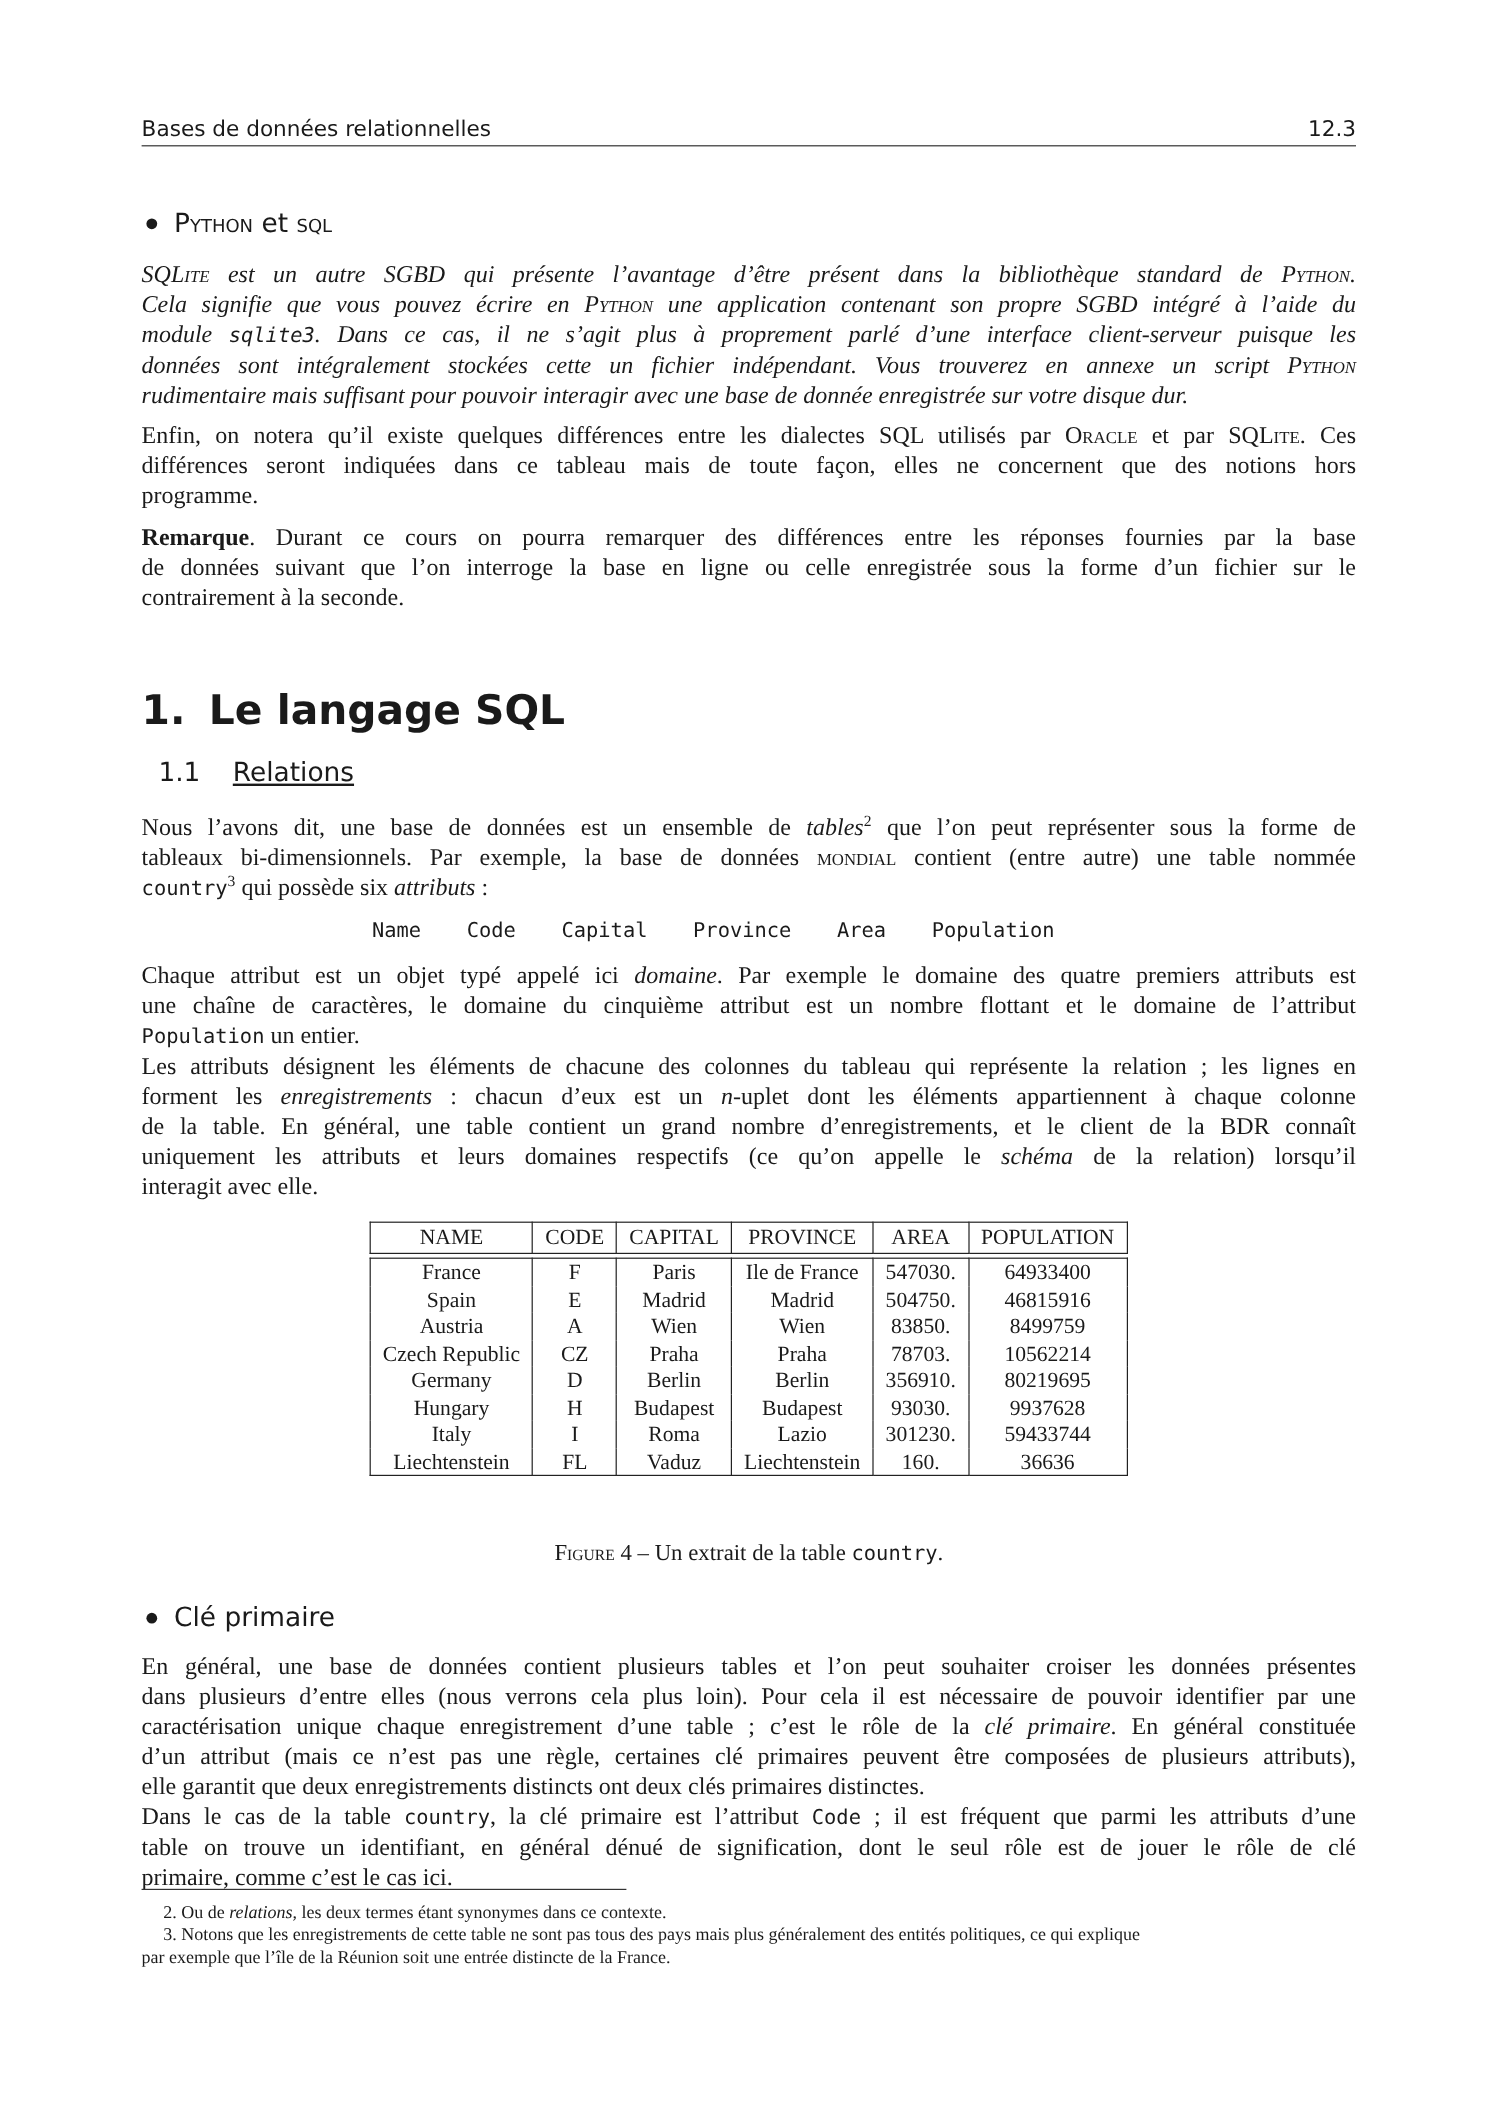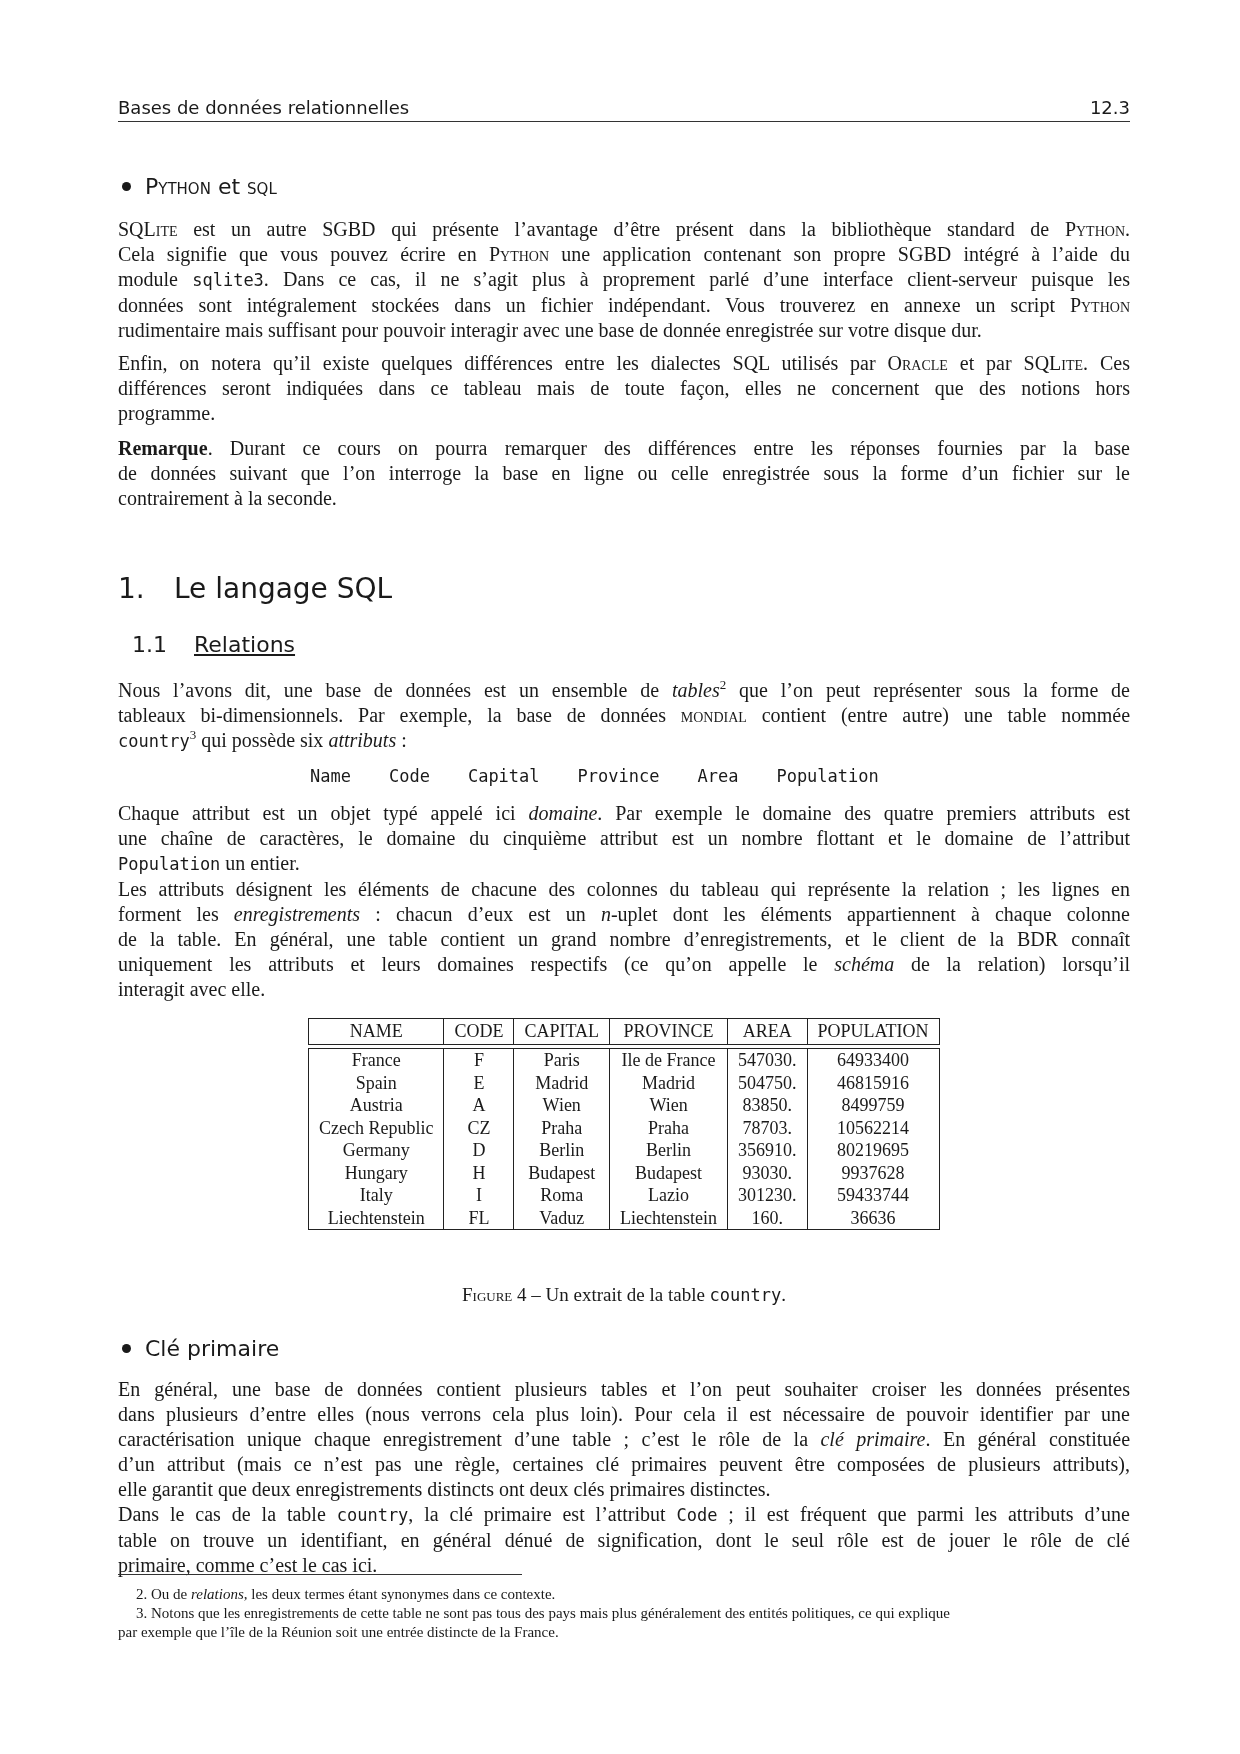--- a/index.html
+++ b/index.html
@@ -23,21 +23,21 @@
   }
   .bullet-dot { display: inline-block; width: 9px; height: 9px; border-radius: 50%; background: #1a1a1a; margin-right: 14px; margin-left: 4px; }
 
   .para {
     position: absolute; left: 0; width: 1012px;
     font-size: 20px; line-height: 25px; text-align: justify;
   }
   .para .line { display: block; text-align: justify; text-align-last: justify; white-space: nowrap; }
   .para .line.last { text-align-last: left; }
 
-  .h1 { position: absolute; left: 0; top: 572px; font-size: 28px; }
+  .h1 { position: absolute; left: 0; top: 572px; font-size: 34px; font-weight: bold; }
   .h1 .num { display: inline-block; width: 56px; }
   .h2 { position: absolute; left: 14px; top: 632px; font-size: 22px; text-decoration: underline; }
   .h2 .num { display: inline-block; width: 62px; }
 
   .attr-row {
     position: absolute; top: 766px; left: 192px; display: flex; gap: 0;
   }
   .attr-row span { margin-right: 38px; }
 
   .tbl-wrap { position: absolute; left: 146px; top: 1018px; }
@@ -68,25 +68,25 @@
     <span>12.3</span>
   </div>
 
   <div class="bullet-head sans" style="top:174px;">
     <span class="bullet-dot"></span>
     <span class="sc">Python</span>
       <span style="white-space:pre"> et </span>
       <span class="sc" style="text-transform:lowercase">sql</span>
   </div>
 
-  <div class="para" style="top:217px;">
+  <div class="para" style="top:217px;font-style:italic;">
     <span class="line"><span>SQL</span><span class="sc">ite</span><span> est un autre SGBD qui présente l’avantage d’être présent dans la bibliothèque standard de </span><span class="sc">Python</span><span>.</span></span>
     <span class="line"><span>Cela signifie que vous pouvez écrire en </span><span class="sc">Python</span><span> une application contenant son propre SGBD intégré à l’aide du</span></span>
     <span class="line"><span>module </span><span class="mono">sqlite3</span><span>. Dans ce cas, il ne s’agit plus à proprement parlé d’une interface client-serveur puisque les</span></span>
-    <span class="line"><span>données sont intégralement stockées dans un fichier indépendant. Vous trouverez en annexe un script </span><span class="sc">Python</span></span>
+    <span class="line"><span>données sont intégralement stockées cette un fichier indépendant. Vous trouverez en annexe un script </span><span class="sc">Python</span></span>
     <span class="line last">rudimentaire mais suffisant pour pouvoir interagir avec une base de donnée enregistrée sur votre disque dur.</span>
   </div>
 
   <div class="para" style="top:351px;">
     <span class="line"><span>Enfin, on notera qu’il existe quelques différences entre les dialectes SQL utilisés par </span><span class="sc">Oracle</span><span> et par SQL</span><span class="sc">ite</span><span>. Ces</span></span>
     <span class="line">différences seront indiquées dans ce tableau mais de toute façon, elles ne concernent que des notions hors</span>
     <span class="line last">programme.</span>
   </div>
 
   <div class="para" style="top:436px;">

